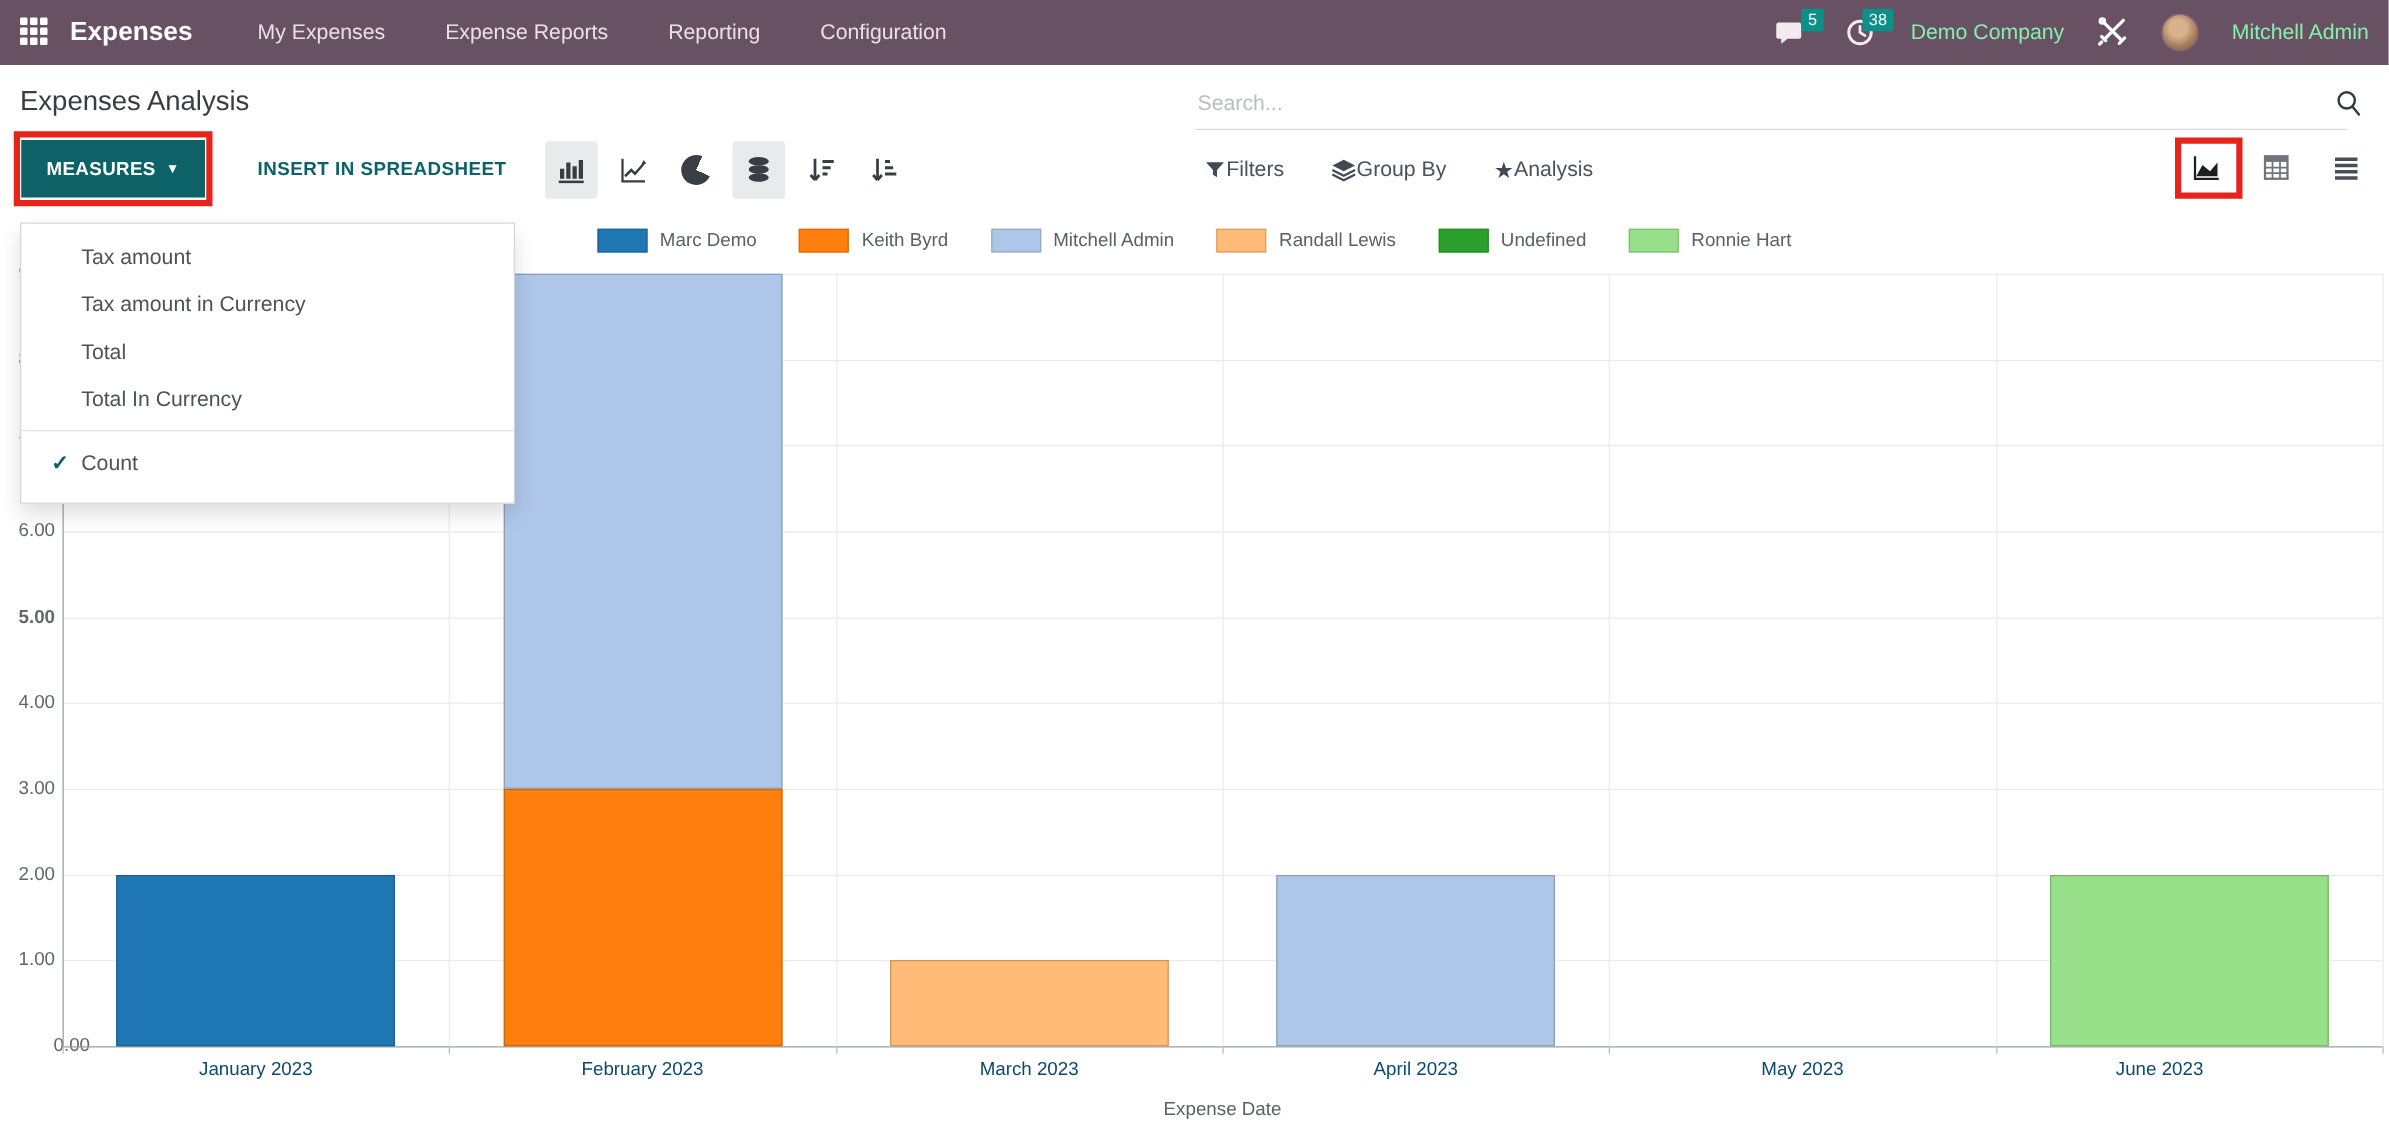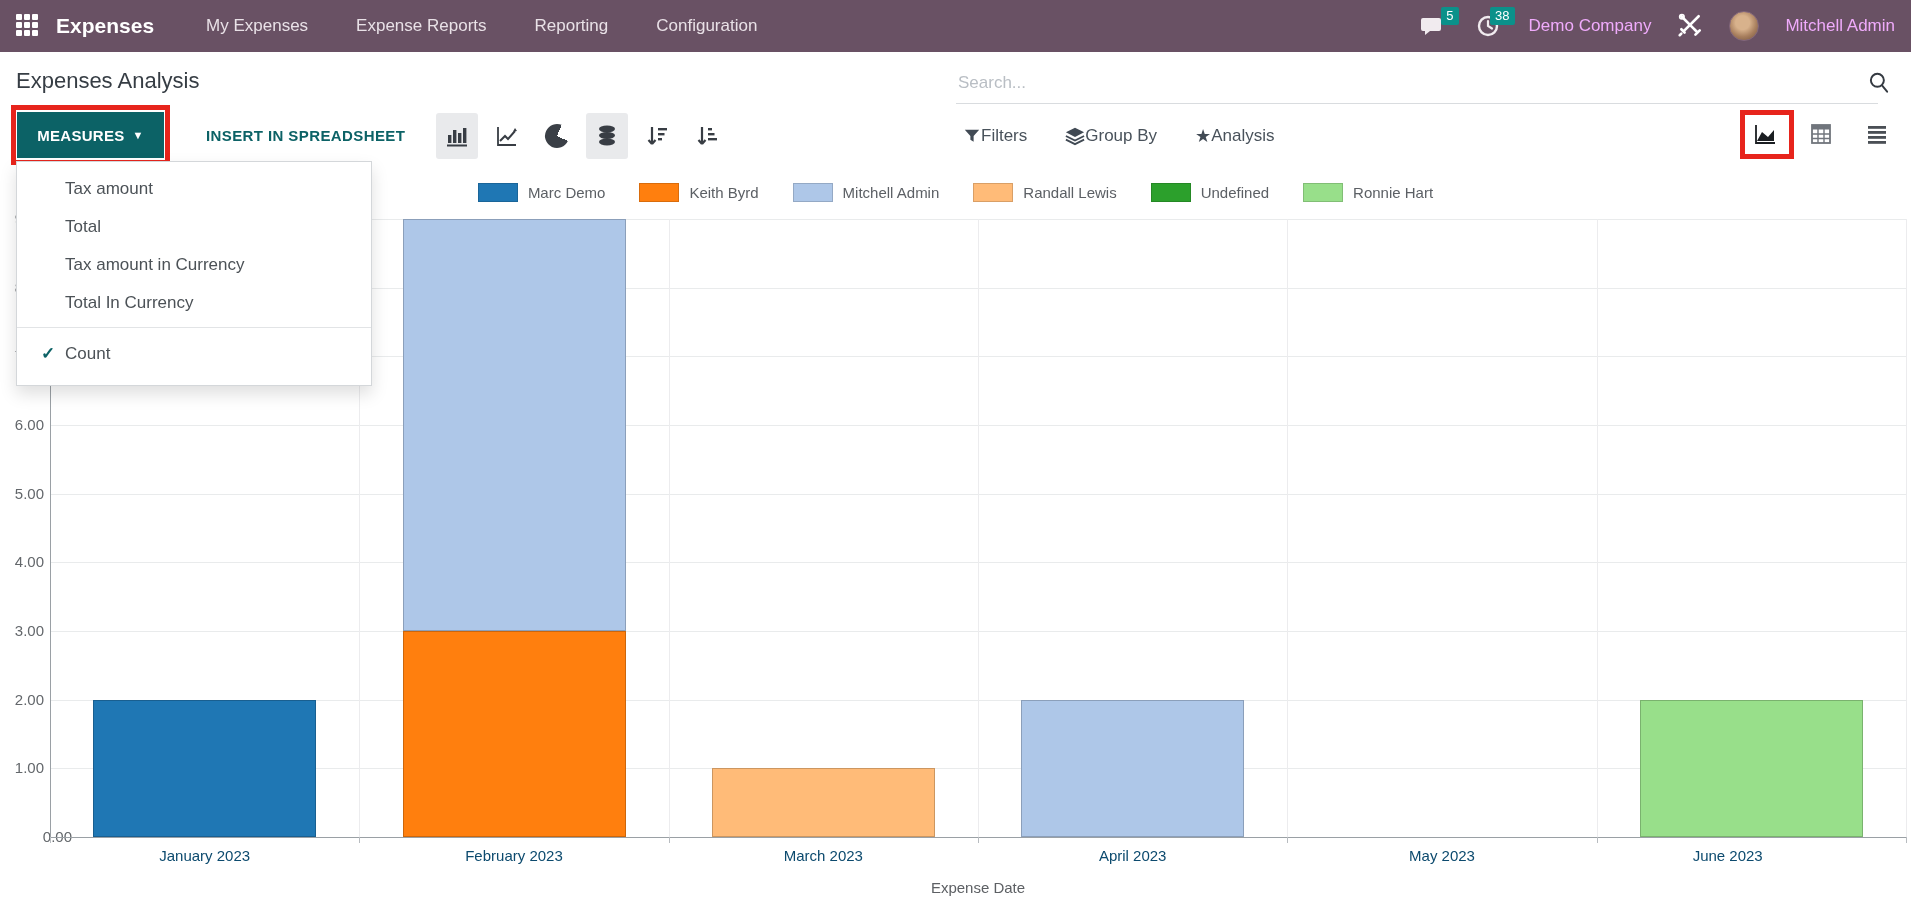--- a/index.html
+++ b/index.html
@@ -9,21 +9,21 @@
   
   .nav { position:absolute; left:0; top:0; width:1911px; height:52px; background:#695164; display:flex; align-items:center; padding:0 16px; color:#ece4ea; }
   .nav .grid-icon { width:24px; height:24px; display:grid; grid-template-columns:repeat(3,6px); grid-template-rows:repeat(3,6px); gap:2px; }
   .nav .grid-icon span { background:#fff; border-radius:1px; }
   .nav .app-name { color:#fff; font-size:21px; font-weight:bold; margin-left:16px; margin-right:52px; }
   .nav .menu { display:flex; gap:48px; font-size:17px; }
   .nav .menu .nav-item { cursor:pointer; color:#e9e1e7; }
   .nav .right { margin-left:auto; display:flex; align-items:center; gap:26px; }
   .icon-badge-wrap { position:relative; width:30px; height:30px; display:flex; align-items:center; justify-content:center; }
   .badge { position:absolute; top:-4px; right:-12px; background:#0b918a; color:#fff; font-size:13px; line-height:18px; padding:0 5px; border-radius:2px; }
-  .nav .company, .nav .username { font-size:17px; color:#f0abfc; }
+  .nav .company, .nav .username { font-size:17px; color:#86efac; }
   .avatar { width:30px; height:30px; border-radius:50%; background:radial-gradient(circle at 45% 38%, #d8b28c 0 30%, #a87f5e 60%, #6e4f3a 100%); border:1px solid #84687c; }
 
   
   .page-title { position:absolute; left:16px; top:68px; font-size:22px; color:#363d44; }
   .search-input { position:absolute; left:956px; top:62px; width:922px; height:42px; border:none; border-bottom:1px solid #d9dcdf; outline:none; font-size:17px; color:#444; background:transparent; padding:0 36px 0 2px; }
   .search-input::placeholder { color:#b9bec4; }
   .search-icon { position:absolute; left:1866px; top:70px; width:26px; height:26px; }
 
   
   .annotation-box { position:absolute; border:5px solid #e7241c; }
@@ -36,21 +36,21 @@
   .tool-icon { width:42px; height:46px; display:flex; align-items:center; justify-content:center; color:#383d44; cursor:pointer; border-radius:3px; }
   .tool-icon.active { background:#e9eaec; }
   .pie-shape { width:24px; height:24px; border-radius:50%; background:conic-gradient(#3a3f46 0 268deg, transparent 268deg 360deg); transform:rotate(115deg); }
   .searchbar-ctrls { position:absolute; left:963px; top:113px; height:46px; display:flex; align-items:center; gap:38px; font-size:17px; color:#49525b; }
   .ctrl-item { display:flex; align-items:center; gap:0; cursor:pointer; }
   .ctrl-item .star { font-size:18px; color:#414a54; }
   .view-switch { position:absolute; left:1745px; top:114px; display:flex; align-items:center; gap:16px; }
   .view-switch .tool-icon { width:40px; height:40px; }
 
   
-  .dropdown { position:absolute; left:16px; top:161px; width:356px; background:#fff; border:1px solid #d4d7da; box-shadow:0 8px 16px rgba(0,0,0,.13); padding:8px 0 10px; z-index:60; }
+  .dropdown { position:absolute; left:16px; top:178px; width:396px; background:#fff; border:1px solid #d4d7da; box-shadow:0 8px 16px rgba(0,0,0,.13); padding:8px 0 10px; z-index:60; }
   .dropdown .item { position:relative; height:38px; line-height:38px; padding-left:48px; font-size:17px; color:#4c5257; cursor:pointer; white-space:nowrap; }
   .dropdown .item.checked { height:42px; line-height:42px; }
   .dropdown .check { position:absolute; left:24px; color:#0c6266; font-weight:bold; }
   .dropdown .separator { height:1px; background:#e2e4e6; margin:5px 0; }
 
   
   #chart { position:absolute; left:0; top:0; width:1911px; height:905px; z-index:1; }
   .legend { position:absolute; left:0; top:183px; width:1911px; display:flex; justify-content:center; align-items:center; gap:34px; }
   .legend-item { display:flex; align-items:center; gap:10px; cursor:pointer; }
   .legend-swatch { width:40px; height:19px; }
@@ -211,22 +211,22 @@
       <rect x="4" y="5" width="18" height="2.8" fill="#4a4f55"></rect>
       <rect x="4" y="10" width="18" height="2.8" fill="#4a4f55"></rect>
       <rect x="4" y="15" width="18" height="2.8" fill="#4a4f55"></rect>
       <rect x="4" y="20" width="18" height="2.8" fill="#4a4f55"></rect>
     </svg>
   </div>
 </div>
 
 <div class="dropdown">
   <div class="item">Tax amount</div>
+  <div class="item">Tax amount in Currency</div>
   <div class="item">Total</div>
-  <div class="item">Tax amount in Currency</div>
   <div class="item">Total In Currency</div>
   <div class="separator"></div>
   <div class="item checked">
     <span class="check">✓</span>
     <span>Count</span>
   </div>
 </div>
 
 <div id="chart">
   <div class="legend" id="legend">
@@ -258,21 +258,21 @@
 <div class="ylabel" style="left: 0px; top: 828px; margin-left: 28px;">0.00</div>
     <div class="hgrid" style="left: 50px; top: 768.333px; width: 1856px;"></div>
     <div class="ylabel" style="left: 0px; top: 759.333px;">1.00</div>
     <div class="hgrid" style="left: 50px; top: 699.667px; width: 1856px;"></div>
     <div class="ylabel" style="left: 0px; top: 690.667px;">2.00</div>
     <div class="hgrid" style="left: 50px; top: 631px; width: 1856px;"></div>
     <div class="ylabel" style="left: 0px; top: 622px;">3.00</div>
     <div class="hgrid" style="left: 50px; top: 562.333px; width: 1856px;"></div>
     <div class="ylabel" style="left: 0px; top: 553.333px;">4.00</div>
     <div class="hgrid" style="left: 50px; top: 493.667px; width: 1856px;"></div>
-    <div class="ylabel" style="left: 0px; top: 484.667px;">5.00</div>
+    <div class="ylabel" style="left: 0px; top: 484.667px; font-weight: bold;">5.00</div>
     <div class="hgrid" style="left: 50px; top: 425px; width: 1856px;"></div>
     <div class="ylabel" style="left: 0px; top: 416px;">6.00</div>
     <div class="hgrid" style="left: 50px; top: 356.333px; width: 1856px;"></div>
     <div class="ylabel" style="left: 0px; top: 347.333px;">7.00</div>
     <div class="hgrid" style="left: 50px; top: 287.667px; width: 1856px;"></div>
     <div class="ylabel" style="left: 0px; top: 278.667px;">8.00</div>
     <div class="hgrid" style="left: 50px; top: 219px; width: 1856px;"></div>
     <div class="ylabel" style="left: 0px; top: 210px;">9.00</div>
     <div class="vgrid" style="left: 359.333px; top: 219px; height: 618px;"></div>
     <div class="vgrid" style="left: 668.667px; top: 219px; height: 618px;"></div>

